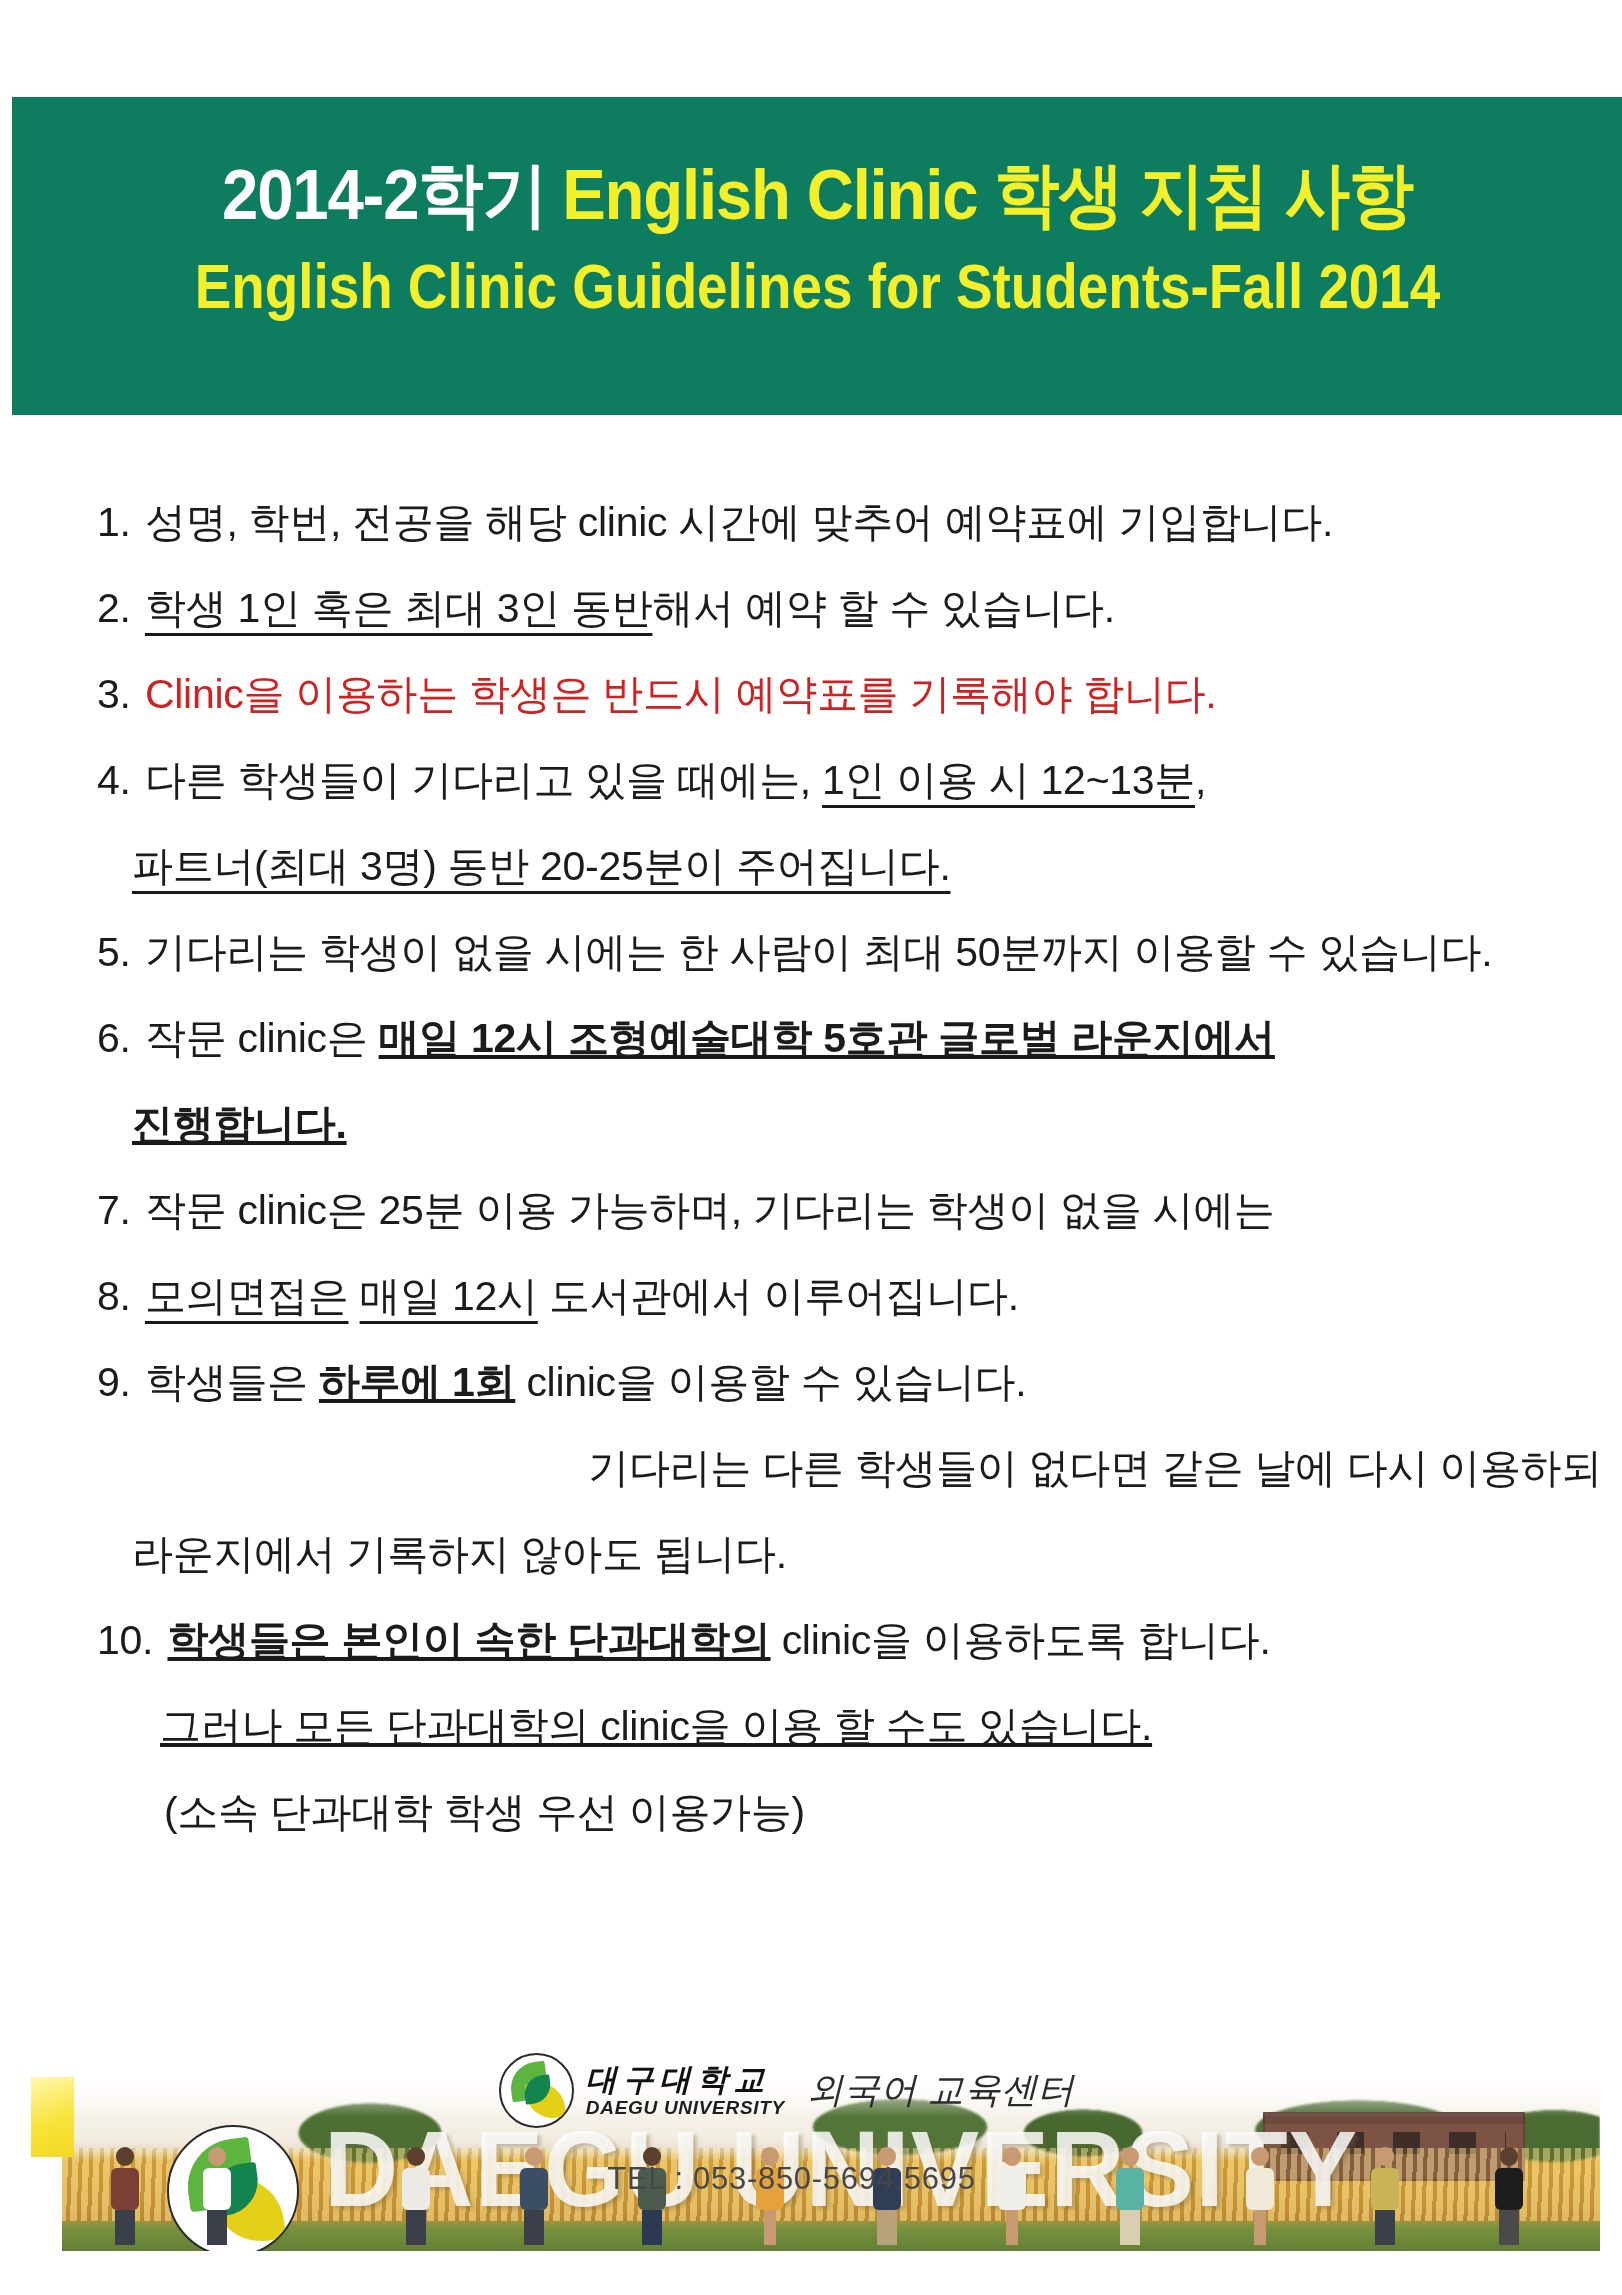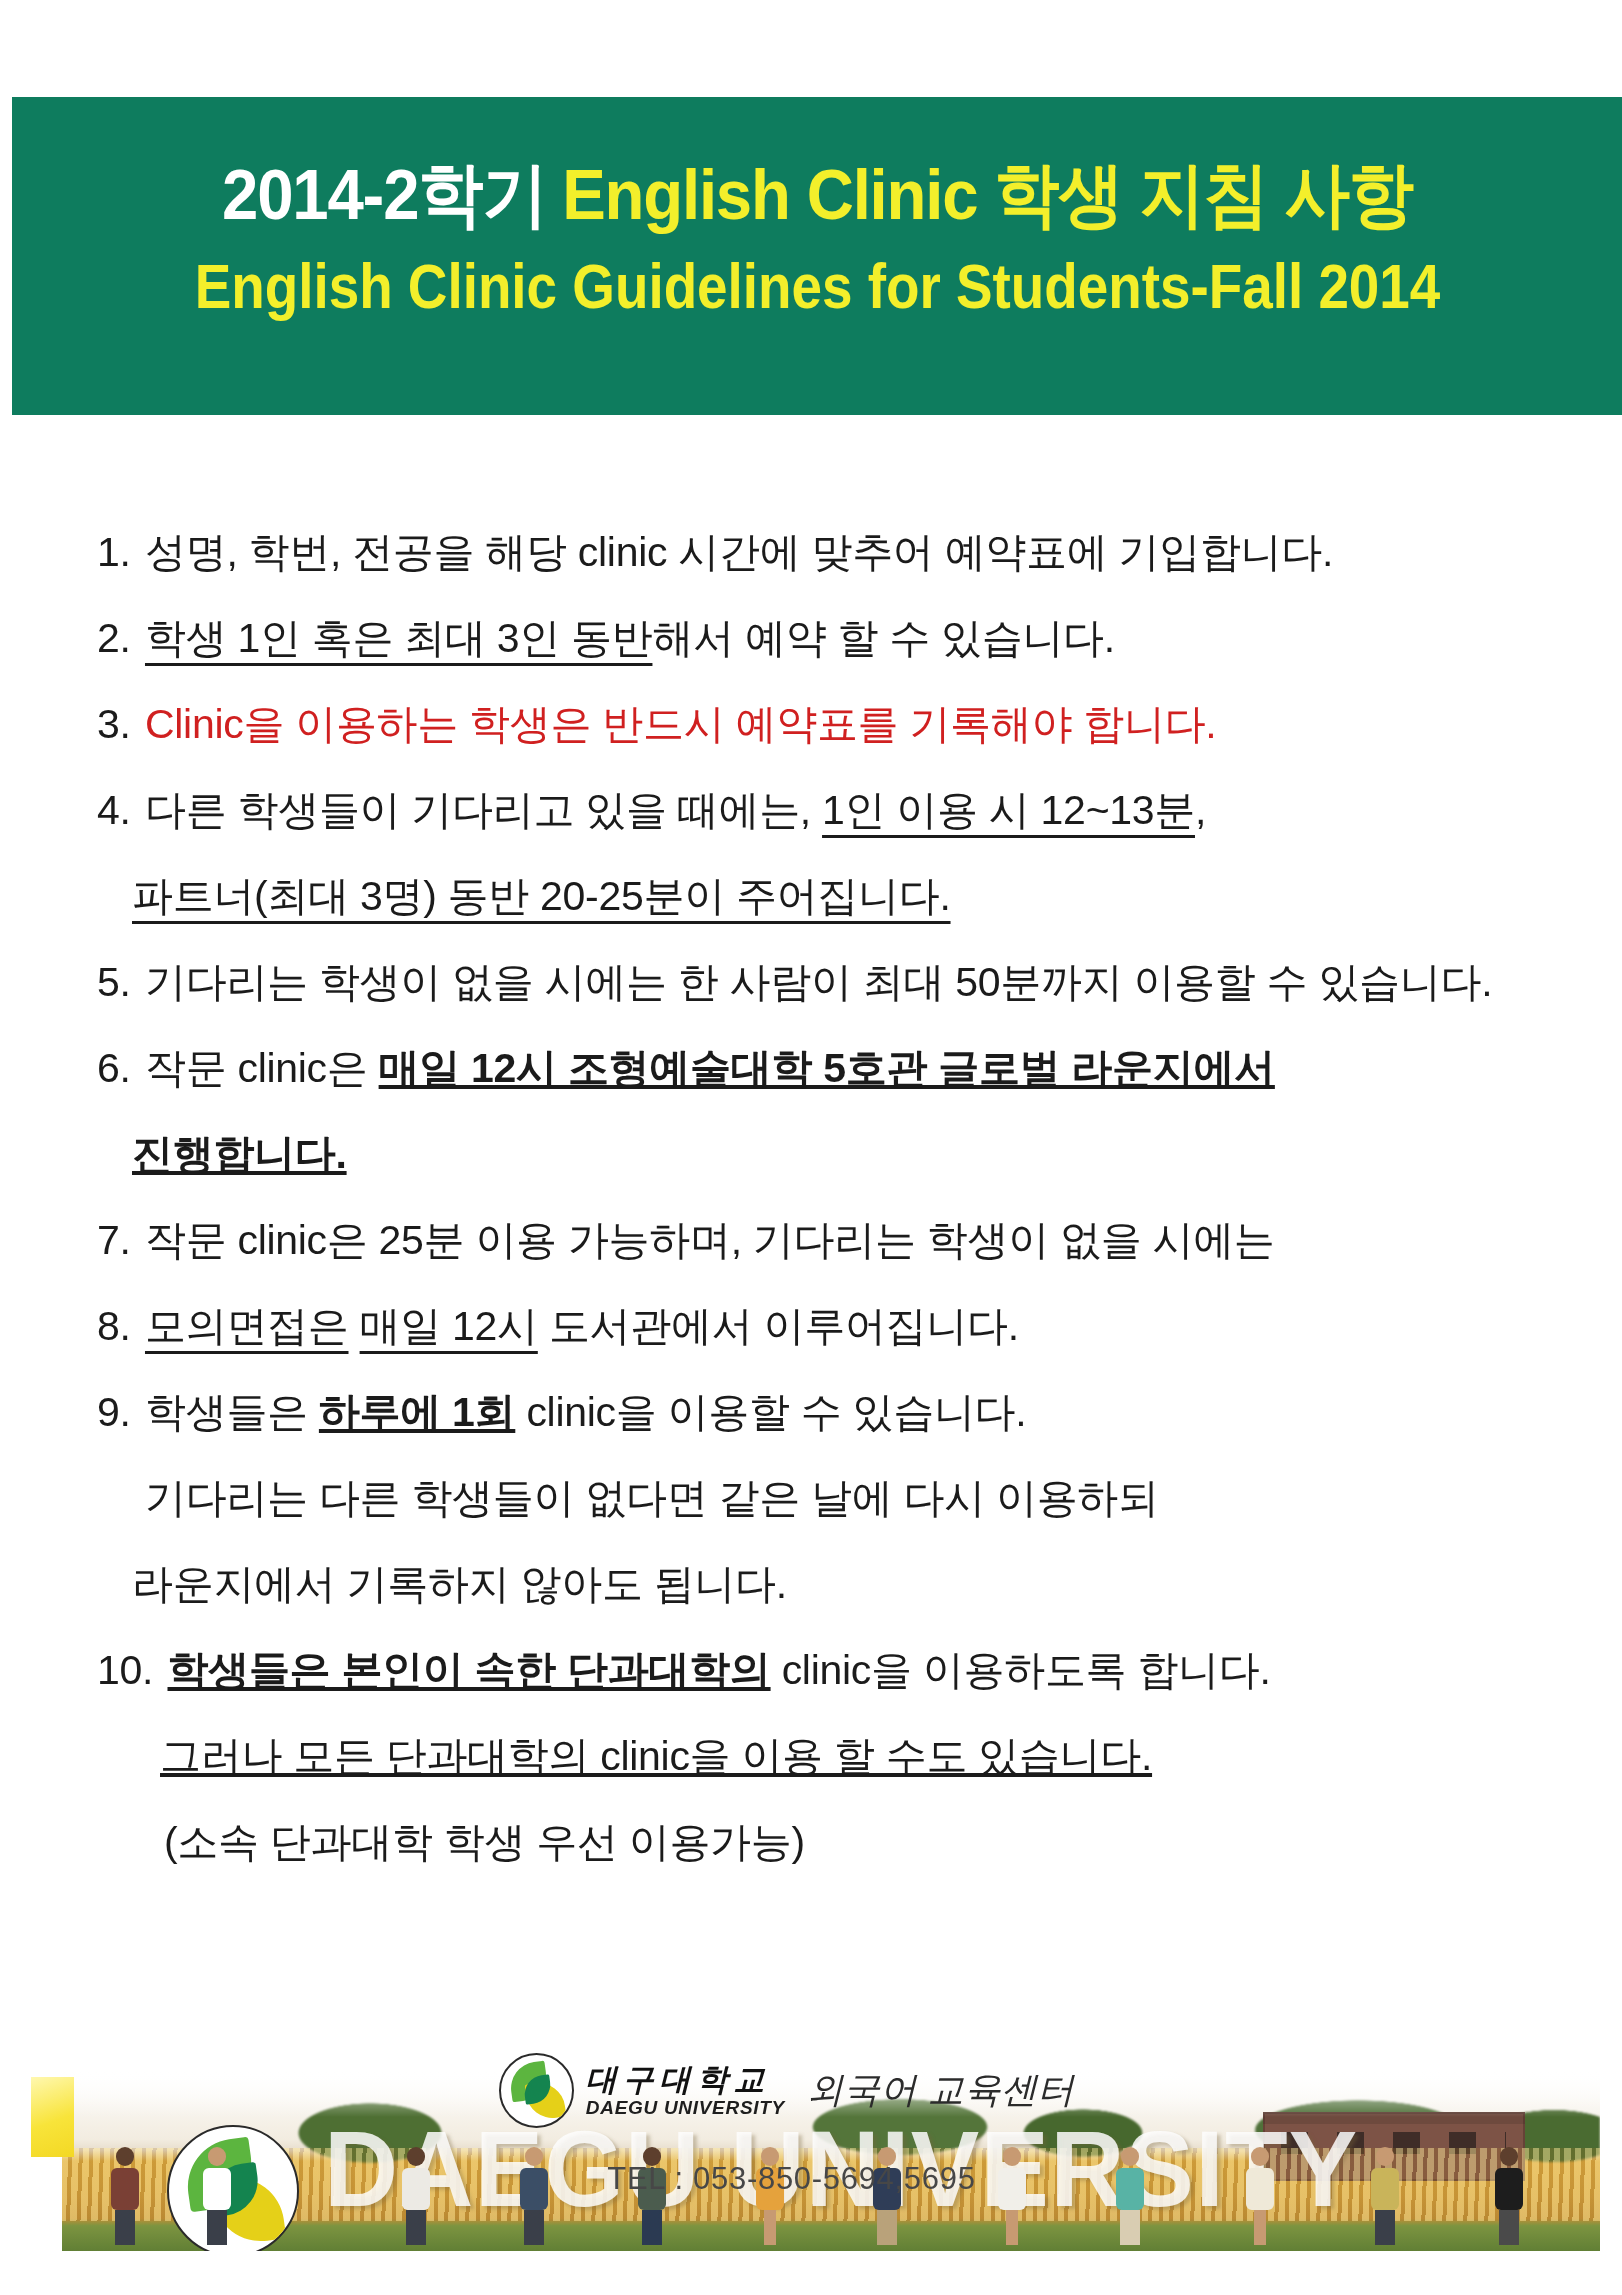--- a/index.html
+++ b/index.html
@@ -18,30 +18,30 @@
     white-space:nowrap;transform:scaleX(.92);transform-origin:center;line-height:1.12;
   }
   .banner .t1 .w{color:#ffffff;}
   .banner .t1 .y{color:#f3ef2b;margin-left:17px;}
   .banner .t2{
     margin-top:17px;font-size:63px;font-weight:700;color:#f3ef2b;
     white-space:nowrap;transform:scaleX(.87);transform-origin:center;line-height:1.1;
   }
   
   .guides{
-    position:absolute;left:97px;top:509px;width:1505px;
+    position:absolute;left:97px;top:479px;width:1505px;
     font-size:41px;line-height:86px;letter-spacing:-0.3px;color:#1b1b1b;
   }
   .guides .line{white-space:nowrap;}
   .guides .num{margin-right:14.4px;}
   .guides .b{font-weight:700;text-decoration:underline;}
   .guides .r{color:#d02020;}
   .guides .u{text-decoration:underline;text-decoration-thickness:3.3px;text-underline-offset:11px;}
   .ind1{padding-left:35px;}
-  .ind2{padding-left:48px;}
+  .ind2{padding-left:48px;text-align:right;}
   .ind3{padding-left:63px;text-decoration:underline;}
   .ind4{padding-left:67px;}
   
   .photo{
     position:absolute;left:62px;top:2071px;width:1538px;height:180px;overflow:hidden;
     background:linear-gradient(180deg,#ffffff 0%,#f2ece0 38%,#e8decd 44%,
       #d8a63e 50%,#cf9c3a 70%,#c08f36 82%,#7c9440 86%,#617f35 100%);
   }
   .wheat{
     position:absolute;left:0;top:77px;width:100%;height:73px;opacity:.55;

